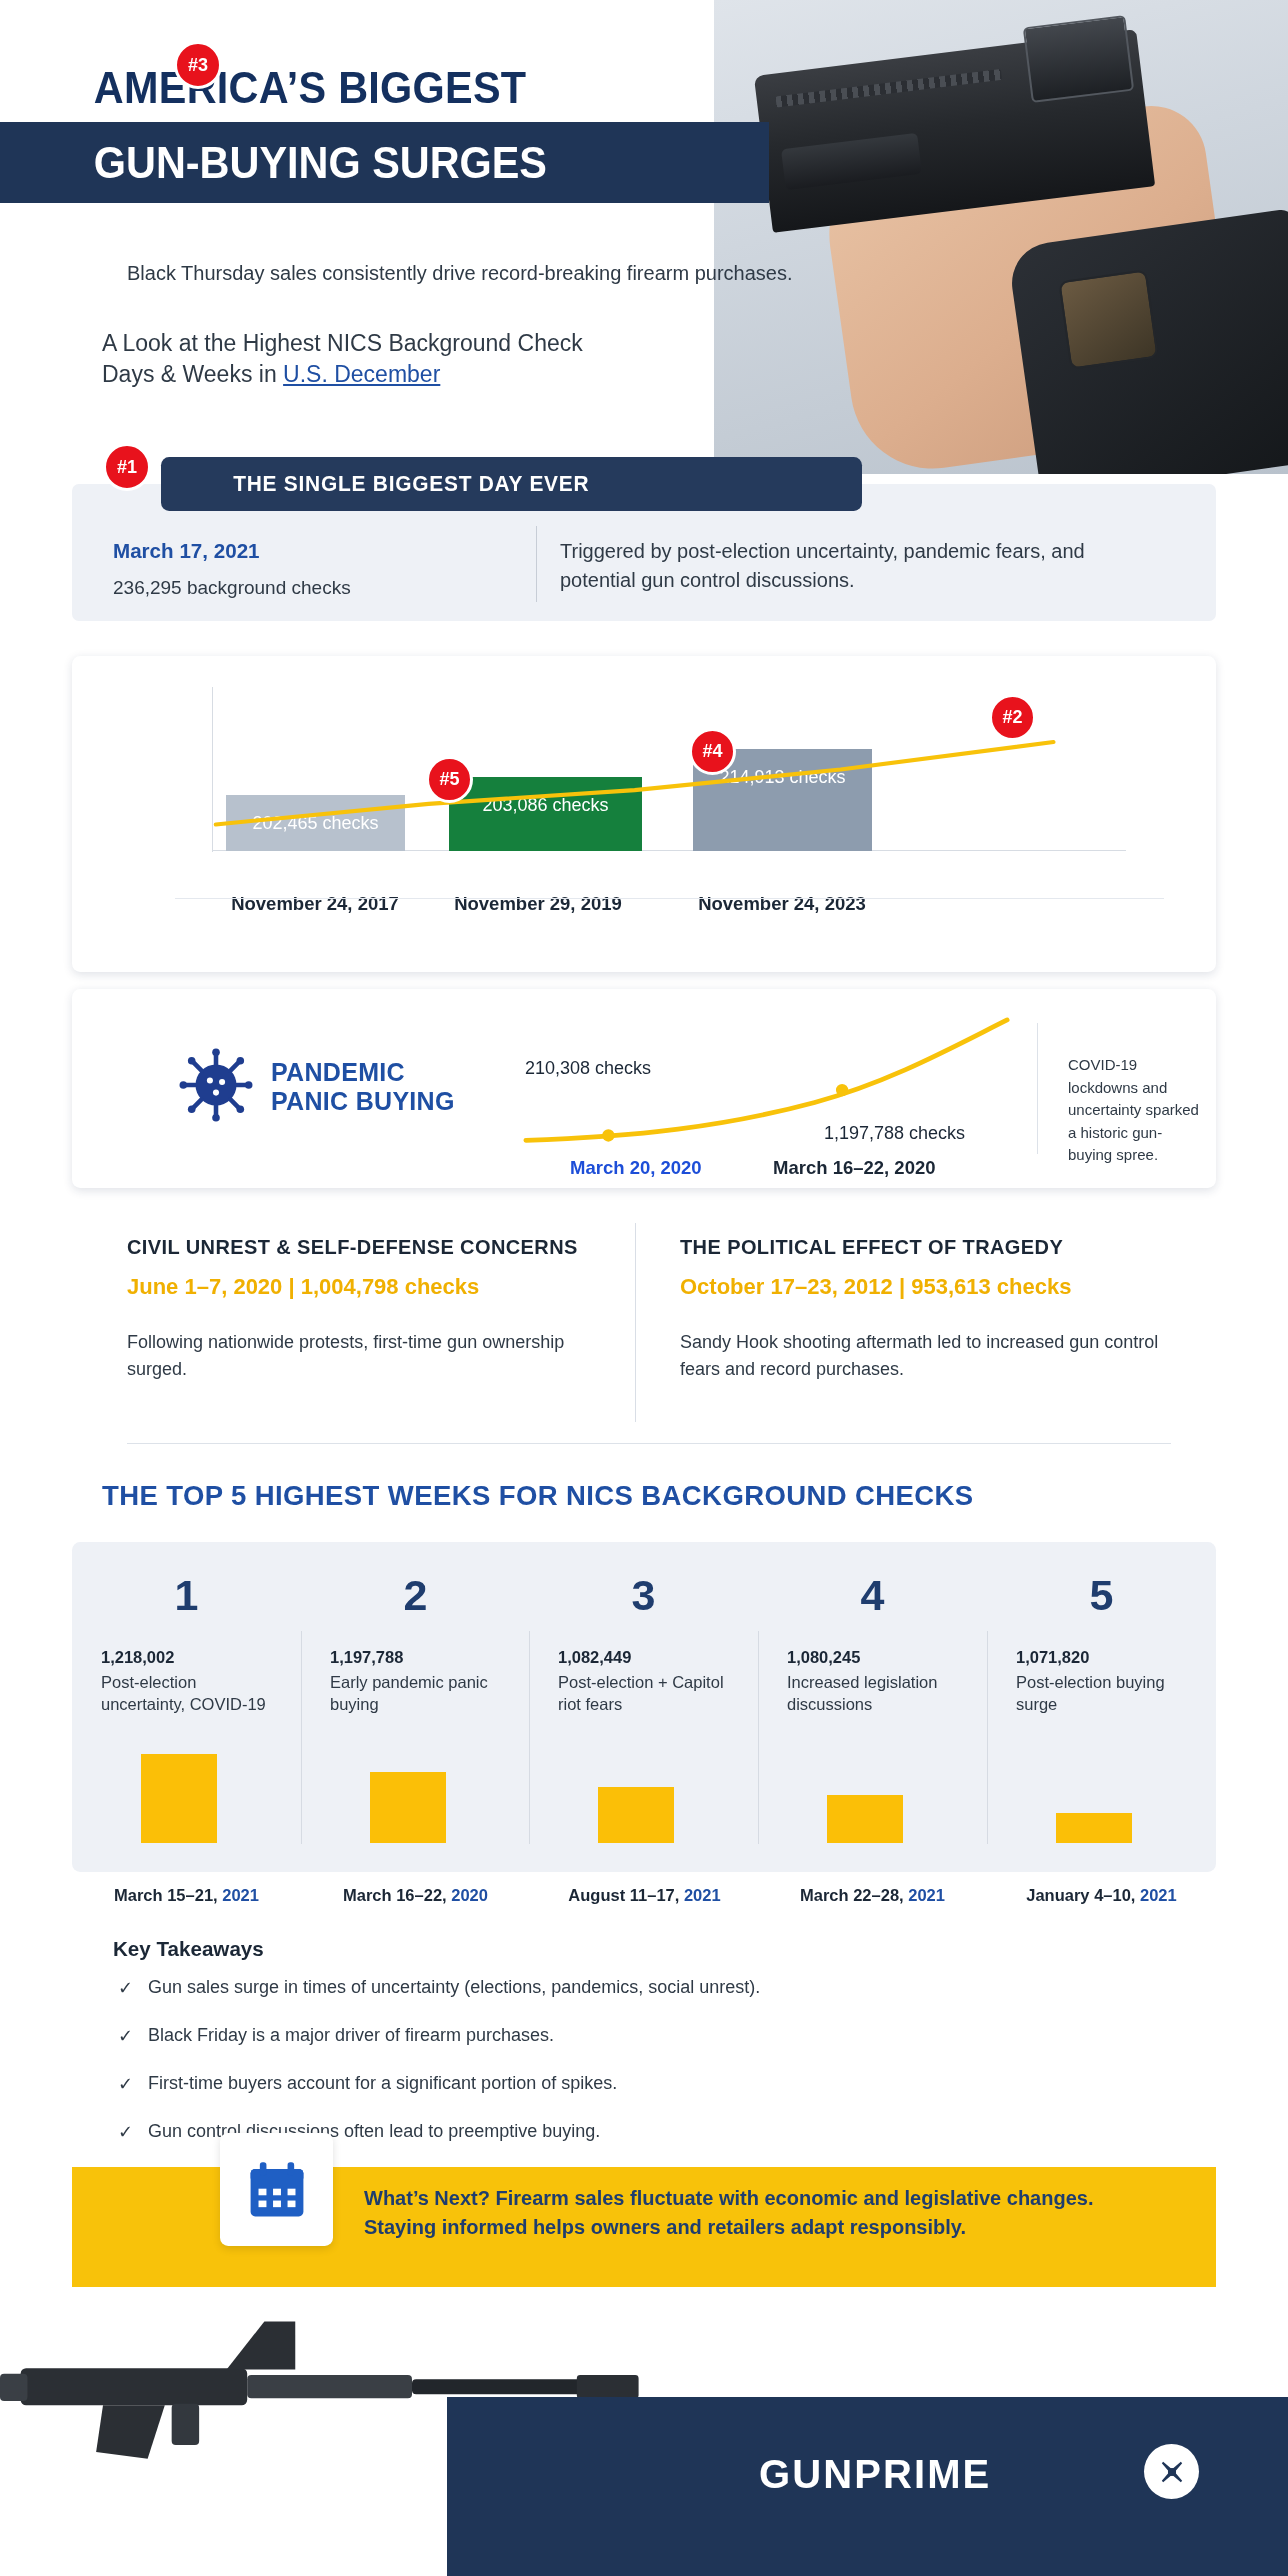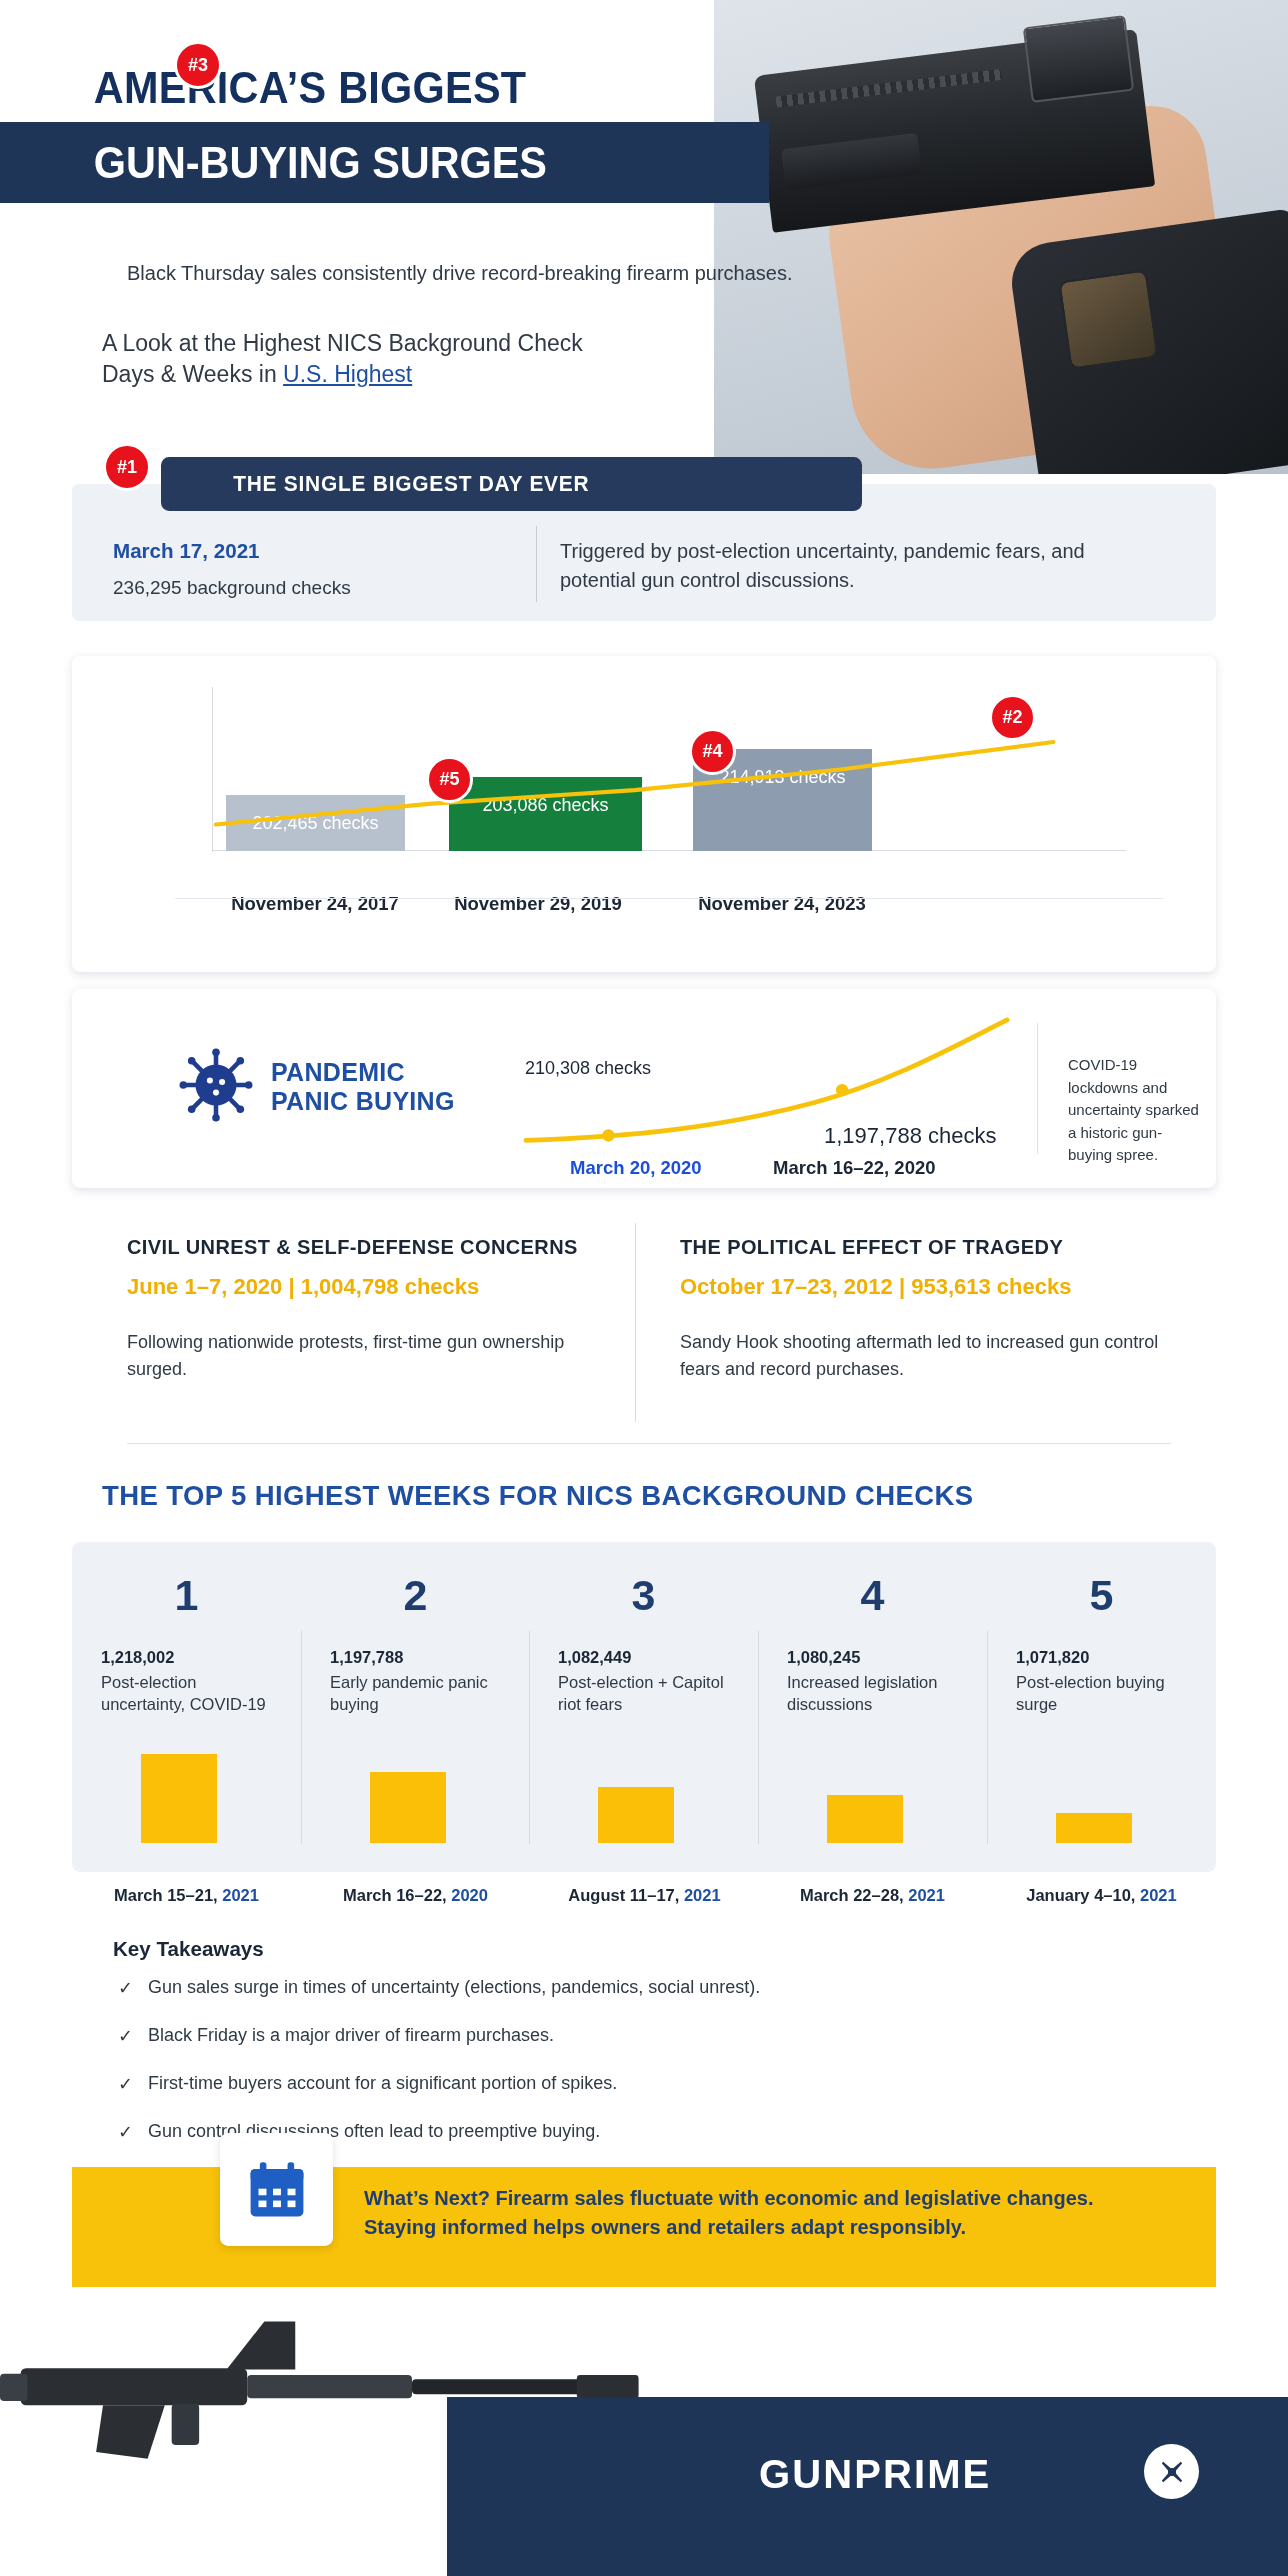--- a/index.html
+++ b/index.html
@@ -125,21 +125,21 @@
     background:#fff; border-radius: 8.2px; box-shadow: 0 2.1px 9.6px rgba(20,40,80,0.13);
   }
   .virus { position:absolute; left: 106px; top: 58px; width: 76px; height: 76px; }
   .pandemic-title {
     position:absolute; left: 199px; top: 69px; font-size: 25px; font-weight: 800;
     color:#1f4fa3; line-height: 1.15; letter-spacing: 0.3px;
   }
   #badge3 { left: 174px; top: 41px; width: 48px; height: 48px; }
   .p-chart { position:absolute; left: 447px; top: 24px; width: 495px; height: 144px; }
   .p-label1 { position:absolute; left: 453px; top: 69px; font-size: 18px; color:#1b2736; }
-  .p-label2 { position:absolute; left: 752px; top: 134px; font-size: 22px; color:#1b2736; }
+  .p-label2 { position:absolute; left: 752px; top: 134px; font-size: 18px; color:#1b2736; }
   .p-cat1 { position:absolute; left: 498px; top: 168px; font-size: 18.5px; font-weight: 800; color:#1d4ed8; }
   .p-cat2 { position:absolute; left: 701px; top: 168px; font-size: 18.5px; font-weight: 800; color:#1b2736; }
   .p-divider { position:absolute; left: 965px; top: 34px; width: 1.4px; height: 131px; background:#dde2e9; }
   .p-desc { position:absolute; left: 996px; top: 65px; width: 137px; font-size: 15px; color:#2f3a46; line-height: 1.5; }
 
   
   .col-left { position:absolute; left: 127px; top: 1236px; width: 481px; }
   .col-right { position:absolute; left: 680px; top: 1236px; width: 495px; }
   .col-sep { position:absolute; left: 635px; top: 1223px; width: 1.4px; height: 199px; background:#d9dee6; }
   .col-title { font-size: 20px; font-weight: 800; color:#1b2736; letter-spacing: 0.4px; }
@@ -213,21 +213,21 @@
 
   <div class="title-block">
     <div class="title-line1">AMERICA’S BIGGEST</div>
     <div class="title-bar">
       <div class="title-line2">GUN-BUYING SURGES</div>
     </div>
   </div>
 
   <div class="subtitle">
     <span>A Look at the Highest NICS Background Check</span><br>
-    <span>Days &amp; Weeks in </span><span class="u">U.S. Highest</span>
+    <span>Days &amp; Weeks in </span><span class="u">U.S. December</span>
   </div>
 
   <div class="sec1">
     <div class="sec1-bar">
       <div class="sec1-bar-label">THE SINGLE BIGGEST DAY EVER</div>
     </div>
   </div>
   <div class="badge" id="badge1">#1</div>
   <div class="sec1-date">March 17, 2021</div>
   <div class="sec1-checks">236,295 background checks</div>

